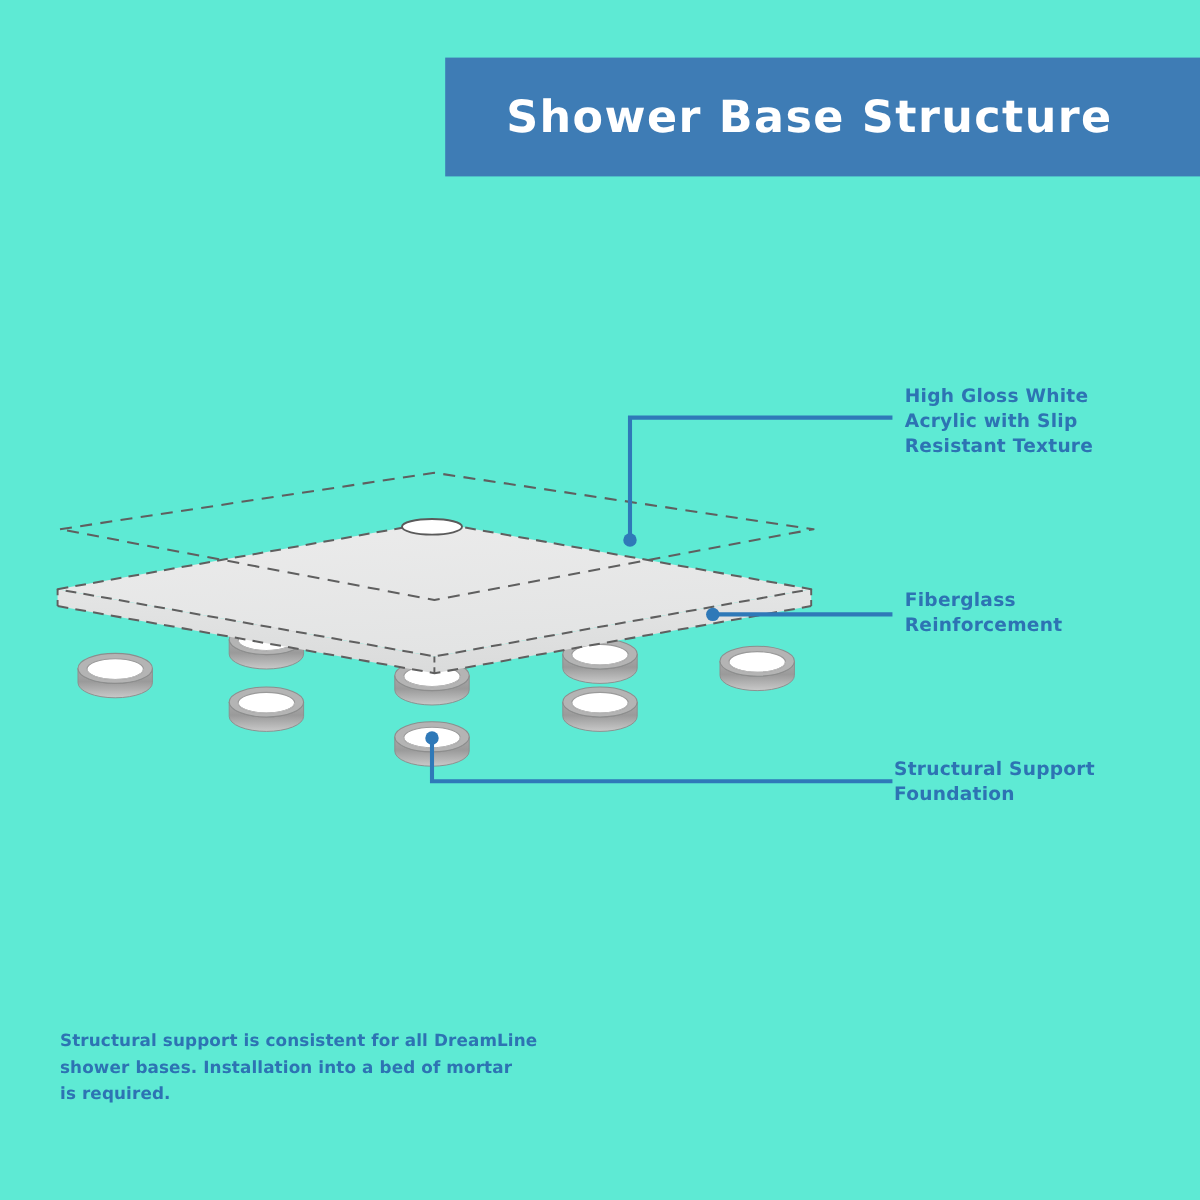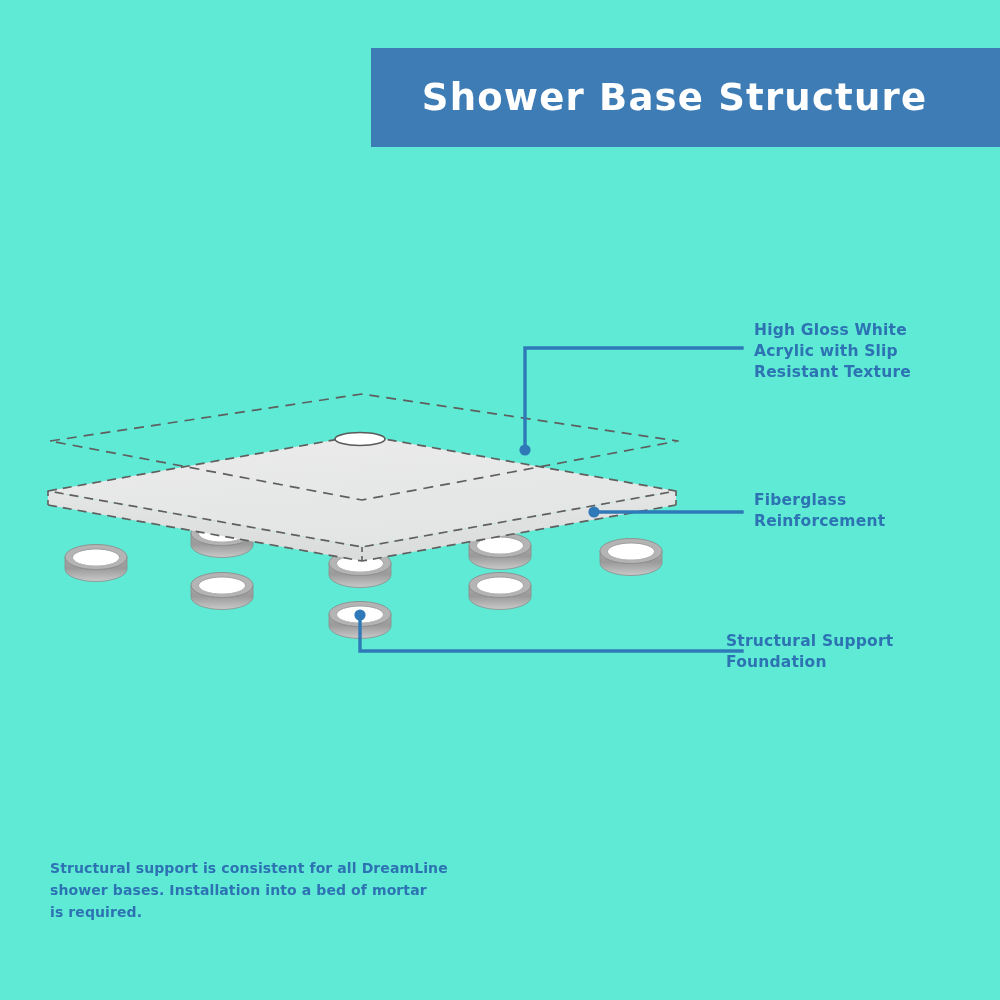--- a/index.html
+++ b/index.html
@@ -57,21 +57,21 @@
     color: #2d73b3;
     font-family: "DejaVu Sans", sans-serif;
     font-size: 15.5px;
     font-weight: bold;
     line-height: 1.37;
     letter-spacing: 0.2px;
     white-space: pre-line;
   }
   #label-acrylic  { left: 754px; top: 320px; width: 240px; }
   #label-fiberglass { left: 754px; top: 490px; width: 240px; }
-  #label-support  { left: 726px; top: 631px; width: 240px; }
+  #label-support  { left: 745px; top: 631px; width: 240px; }
 
   
   #footer-note {
     position: absolute;
     left: 50px;
     top: 858px;
     width: 640px;
     color: #2d73b3;
     font-family: "DejaVu Sans", sans-serif;
     font-size: 14px;

